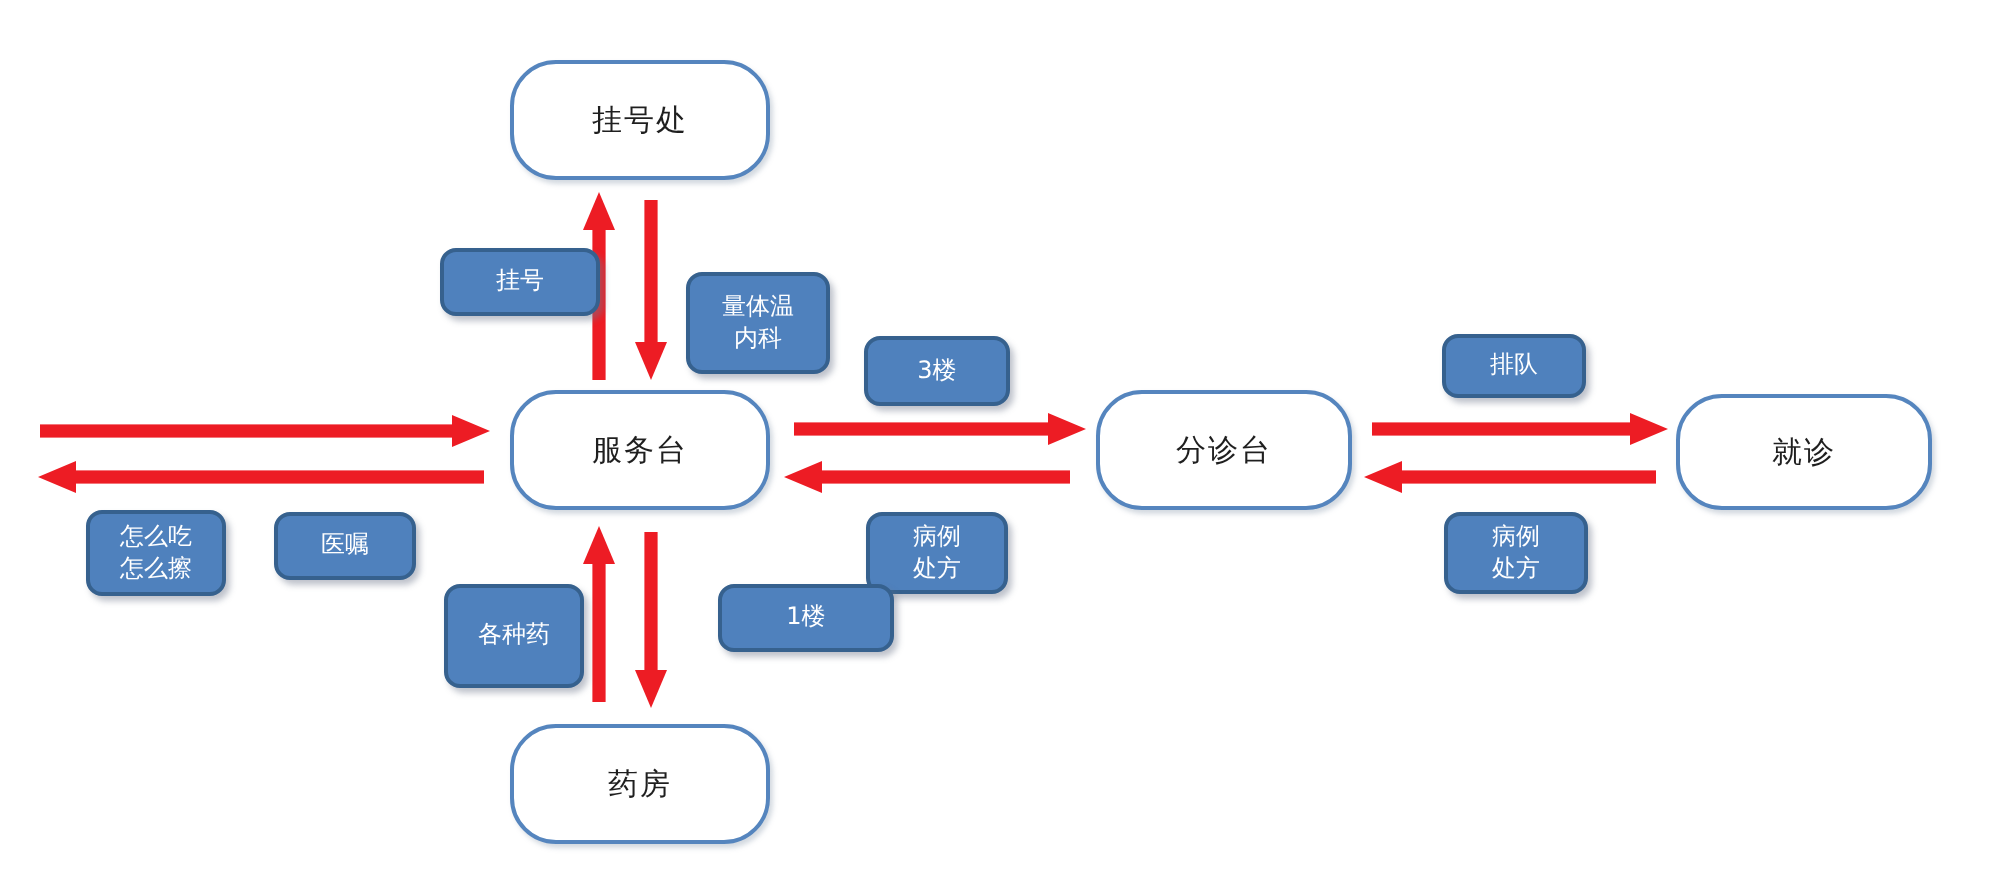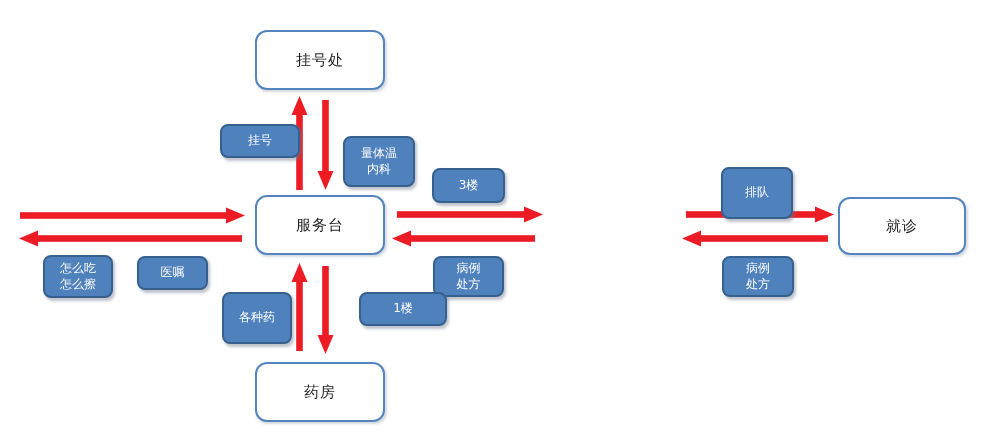--- a/index.html
+++ b/index.html
@@ -2,21 +2,21 @@
 <html><head>
 <meta charset="utf-8">
 <style>
   html,body{margin:0;padding:0;background:#ffffff;}
   .canvas{
     position:relative;width:1001px;height:437px;background:#ffffff;overflow:hidden;
     font-family:"DejaVu Sans","Liberation Sans",sans-serif;
   }
   svg.arrow-layer{position:absolute;left:0;top:0;width:1001px;height:437px;pointer-events:none;}
   .node{
-    position:absolute;background:#ffffff;border:2.5px solid #5585BE;border-radius:12px;
+    position:absolute;background:#ffffff;border:2.5px solid #5585BE;border-radius:23px;
     display:flex;align-items:center;justify-content:center;
     font-size:15px;color:#1f1f1f;letter-spacing:1px;
     box-shadow:1.5px 2px 2.5px rgba(130,145,165,0.35);
     box-sizing:border-box;
   }
   .tag{
     position:absolute;background:#4F81BD;border:2px solid #36618E;border-radius:8px;
     display:flex;align-items:center;justify-content:center;
     color:#ffffff;font-size:12px;line-height:1.3;text-align:center;white-space:pre-line;
     box-shadow:2px 2.5px 3px rgba(110,120,140,0.45);
@@ -84,20 +84,23 @@
   </svg>
 
   <div class="node" style="left:255px;top:30px;width:130px;height:60px">
     <span>挂号处</span>
   </div>
 
   <div class="node" style="left:255px;top:195px;width:130px;height:60px">
     <span>服务台</span>
   </div>
 
+  <div class="node" style="left:548px;top:195px;width:128px;height:60px">
+    <span>分诊台</span>
+  </div>
 
   <div class="node" style="left:255px;top:362px;width:130px;height:60px">
     <span>药房</span>
   </div>
 
   <div class="node" style="left:838px;top:197px;width:128px;height:58px">
     <span>就诊</span>
   </div>
 
   <div class="tag" style="left:220px;top:124px;width:80px;height:34px">
@@ -111,21 +114,21 @@
 
   <div class="tag" style="left:432px;top:168px;width:73px;height:35px">
     <span>3楼</span>
   </div>
 
   <div class="tag" style="left:433px;top:256px;width:71px;height:41px">
     <span>病例
 处方</span>
   </div>
 
-  <div class="tag" style="left:721px;top:167px;width:72px;height:52px">
+  <div class="tag" style="left:721px;top:167px;width:72px;height:32px">
     <span>排队</span>
   </div>
 
   <div class="tag" style="left:722px;top:256px;width:72px;height:41px">
     <span>病例
 处方</span>
   </div>
 
   <div class="tag" style="left:43px;top:255px;width:70px;height:43px">
     <span>怎么吃

